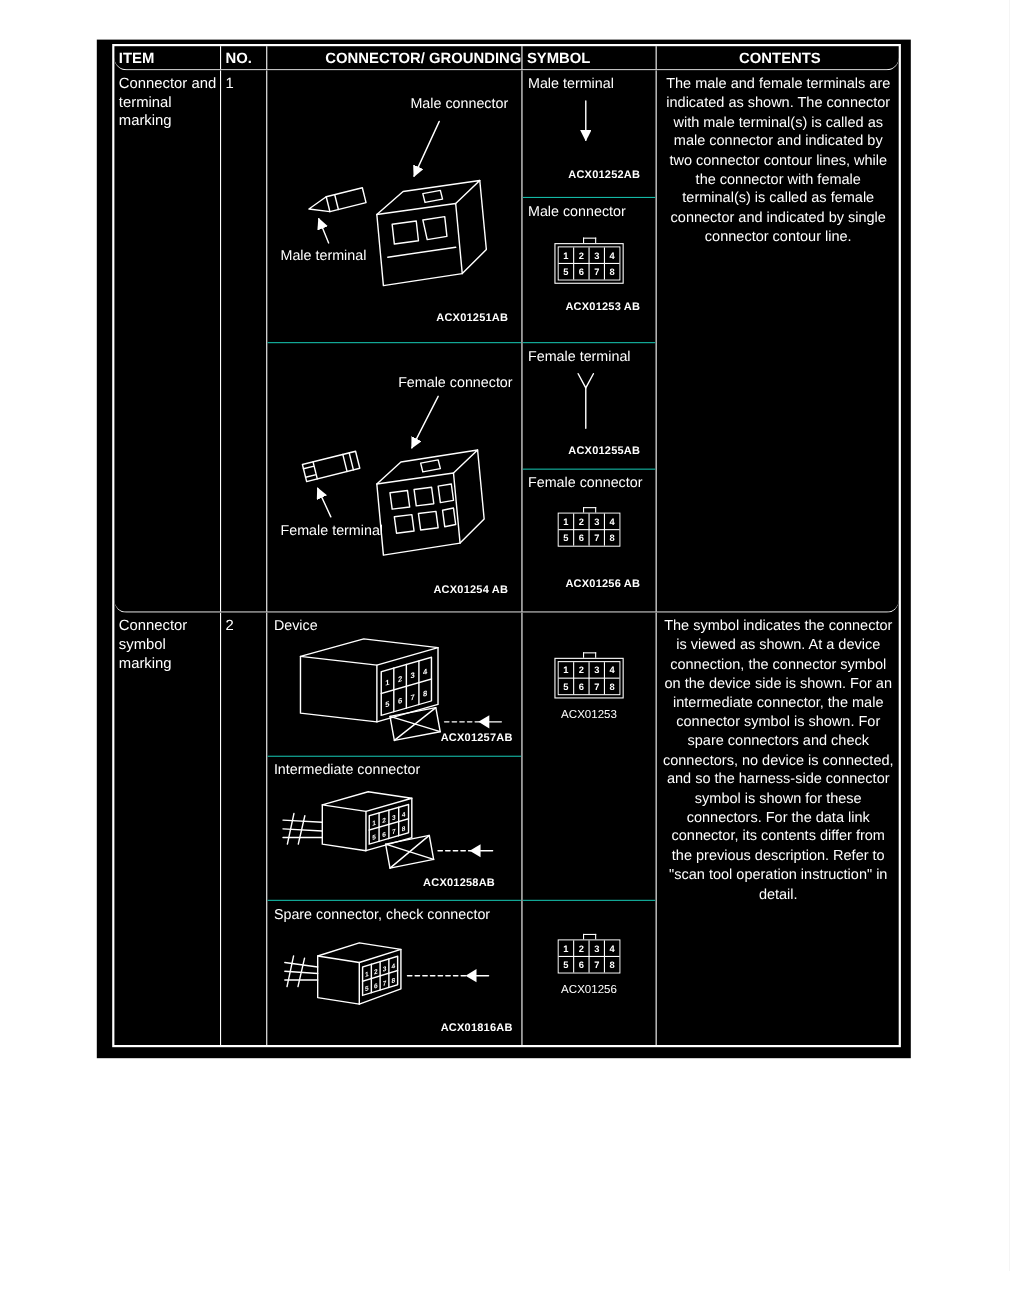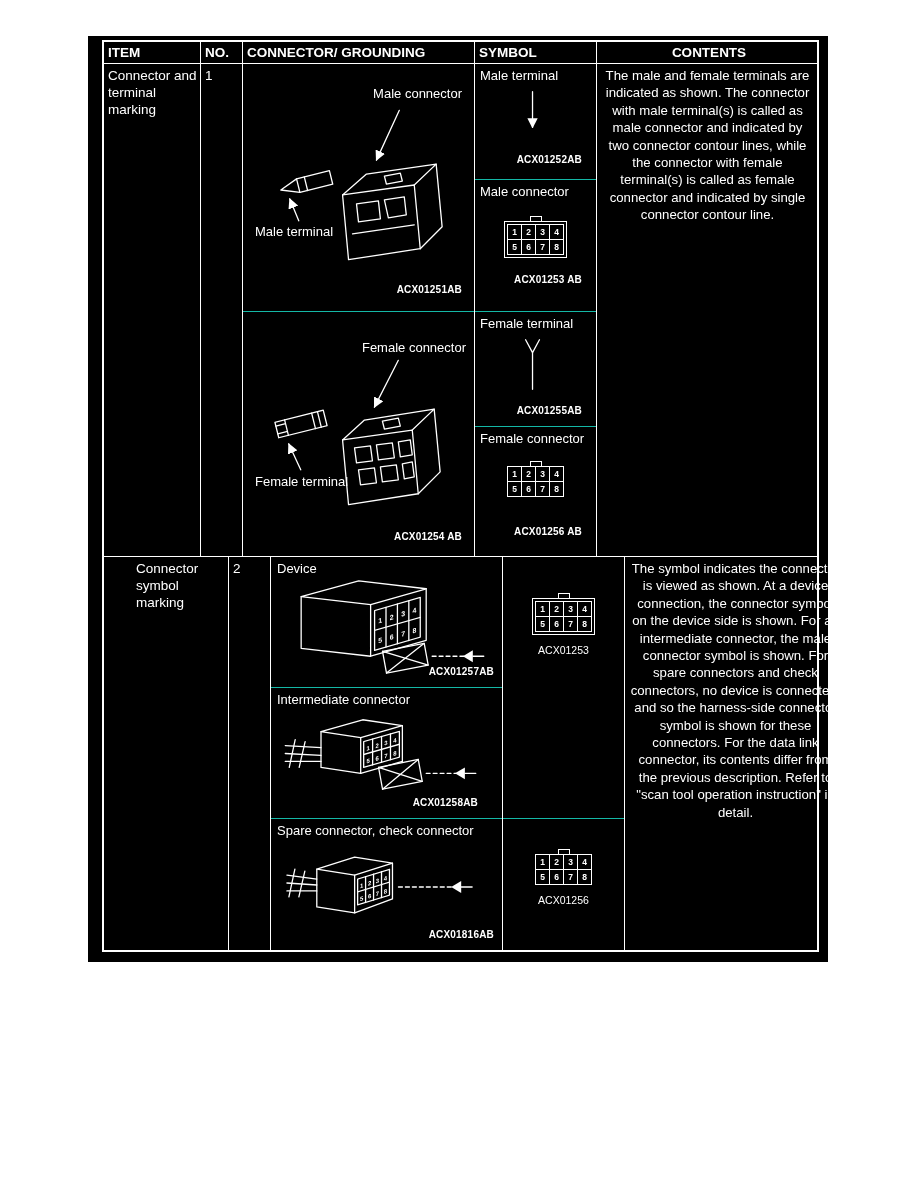--- a/index.html
+++ b/index.html
@@ -9,29 +9,29 @@
     font-family:"Liberation Sans", sans-serif;
   }
   .figure {
     position:absolute; left:88px; top:36px; width:740px; height:926px;
     background:#000000; color:#ffffff;
   }
   .tbl {
     position:absolute; left:14px; top:4px; width:717px; height:912px;
     border:2px solid #ffffff;
   }
-  .row { display:flex; width:100%; }
+  .row { display:flex; width:100%;border-radius:11px; }
   .hrow { height:22px; border-bottom:1px solid #ffffff; }
   .r1 { height:493px; border-bottom:1px solid #ffffff; }
-  .r2 { height:393px;margin-left:28px; }
+  .r2 { height:393px; }
   .cell { position:relative; border-right:1px solid #ffffff; overflow:hidden; }
   .cell:last-child { border-right:none; }
   .c-item { width:97px; }
   .c-no { width:42px; }
-  .c-conn { width:232px; }
+  .c-conn { width:232px;text-align:right; }
   .c-sym { width:122px; }
   .c-cont { flex:1;text-align:center; }
   .hcell { font-weight:bold; font-size:13.5px; padding:3px 0 0 4px; white-space:nowrap; }
   .tcell { font-size:13.5px; line-height:17px; padding:3px 3px 0 4px; }
   .c-cont.tx { font-size:13.2px; line-height:17.4px; padding:3px 4px 0 5px; }
   .subcell { position:relative; border-bottom:1px solid #14b8a6; overflow:hidden; }
   .subcell:last-child { border-bottom:none; }
   .subcell svg.art { position:absolute; left:0; top:0; width:100%; height:100%; }
   .ln { stroke:#ffffff; fill:none; stroke-width:1.3; stroke-linejoin:round; stroke-linecap:round; }
   .pn { fill:#ffffff; stroke:none; font-size:7px; font-weight:bold; text-anchor:middle;

